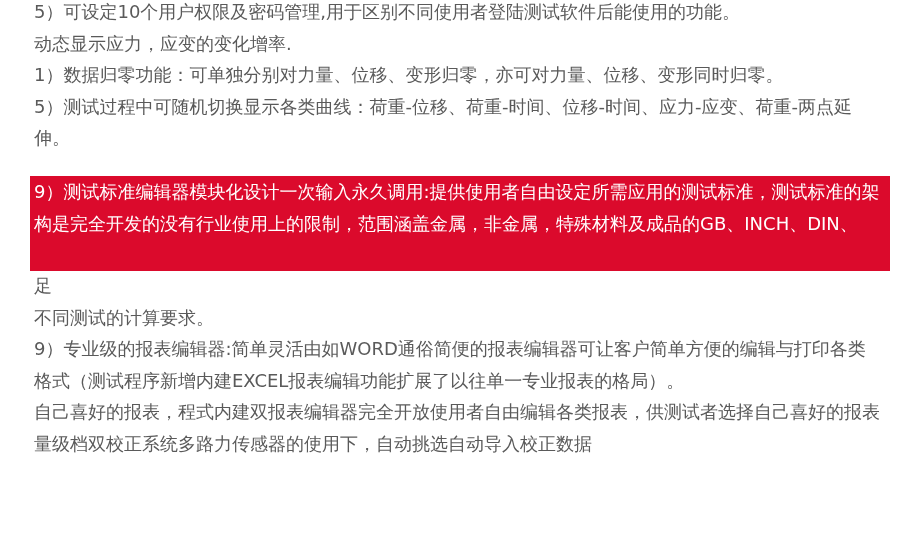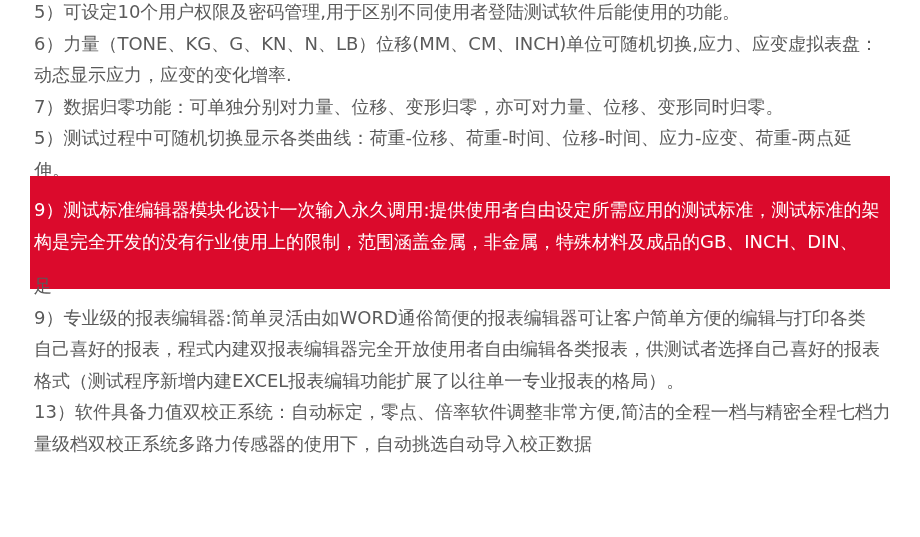--- a/index.html
+++ b/index.html
@@ -19,51 +19,50 @@
     font-size: 18px;
     line-height: 31.5px;
     letter-spacing: 0px;
   }
   .block {
     position: absolute;
     left: 30px;
     width: 860px;
   }
   .block-top   { top: -4px; }
-  .block-red   { top: 176px; height: 93px; padding-top: 18px; padding-bottom: 2px;
+  .block-red   { top: 176px; height: 93px; padding-top: 0; padding-bottom: 2px;
                  background: #db0a2c; }
   .block-red .line { color: #ffffff; }
   .block-bottom{ top: 270px; }
   .line {
     white-space: nowrap;
     padding-left: 4px;
     height: 31.5px;
   }
 </style>
 </head>
 <body>
 
 <div class="doc-text">
 
   <div class="block block-top">
     <div class="line">5）可设定10个用户权限及密码管理,用于区别不同使用者登陆测试软件后能使用的功能。</div>
-    <div class="line">6）力量（TONE、KG、G、KN、N、LB）位移(MM、CM、INCH)单位可随机切换,应力、应变虚拟表盘：</div>
     <div class="line">动态显示应力，应变的变化增率.</div>
-    <div class="line">7）数据归零功能：可单独分别对力量、位移、变形归零，亦可对力量、位移、变形同时归零。</div>
+    <div class="line">1）数据归零功能：可单独分别对力量、位移、变形归零，亦可对力量、位移、变形同时归零。</div>
     <div class="line">5）测试过程中可随机切换显示各类曲线：荷重-位移、荷重-时间、位移-时间、应力-应变、荷重-两点延</div>
     <div class="line">伸。</div>
   </div>
 
   <div class="block block-red">
     <div class="line">9）测试标准编辑器模块化设计一次输入永久调用:提供使用者自由设定所需应用的测试标准，测试标准的架</div>
     <div class="line">构是完全开发的没有行业使用上的限制，范围涵盖金属，非金属，特殊材料及成品的GB、INCH、DIN、</div>
   </div>
 
   <div class="block block-bottom">
     <div class="line">足</div>
+    <div class="line">不同测试的计算要求。</div>
     <div class="line">9）专业级的报表编辑器:简单灵活由如WORD通俗简便的报表编辑器可让客户简单方便的编辑与打印各类</div>
+    <div class="line">格式（测试程序新增内建EXCEL报表编辑功能扩展了以往单一专业报表的格局）。</div>
     <div class="line">自己喜好的报表，程式内建双报表编辑器完全开放使用者自由编辑各类报表，供测试者选择自己喜好的报表</div>
-    <div class="line">格式（测试程序新增内建EXCEL报表编辑功能扩展了以往单一专业报表的格局）。</div>
-    <div class="line">13）软件具备力值双校正系统：自动标定，零点、倍率软件调整非常方便,简洁的全程一档与精密全程七档力</div>
     <div class="line">量级档双校正系统多路力传感器的使用下，自动挑选自动导入校正数据</div>
   </div>
 
 </div>
 
 </body></html>

